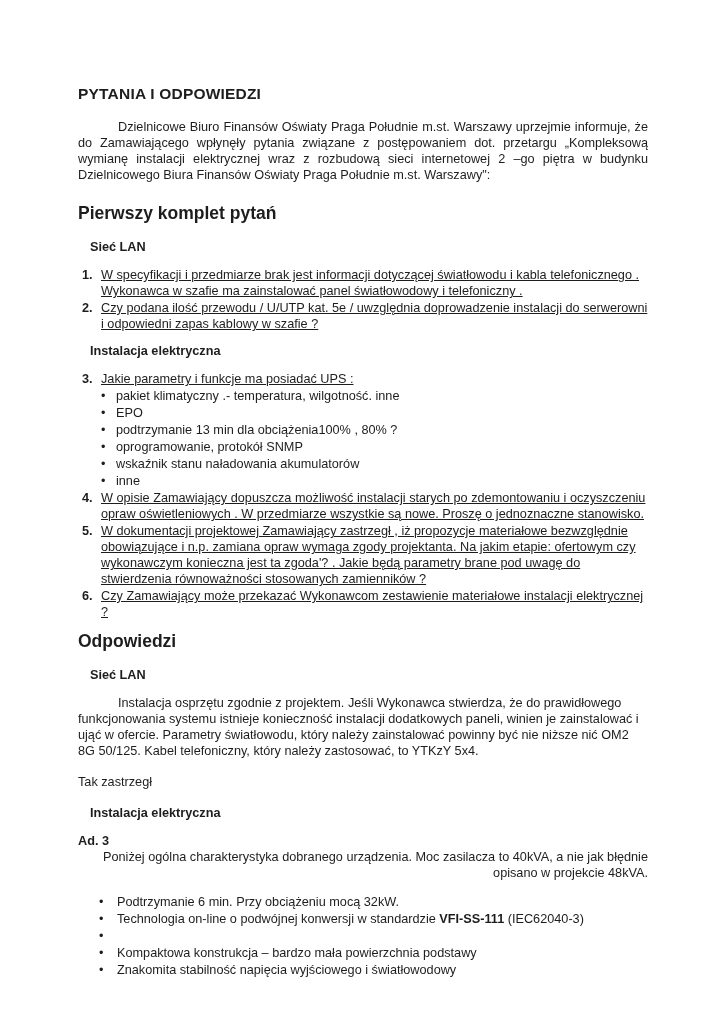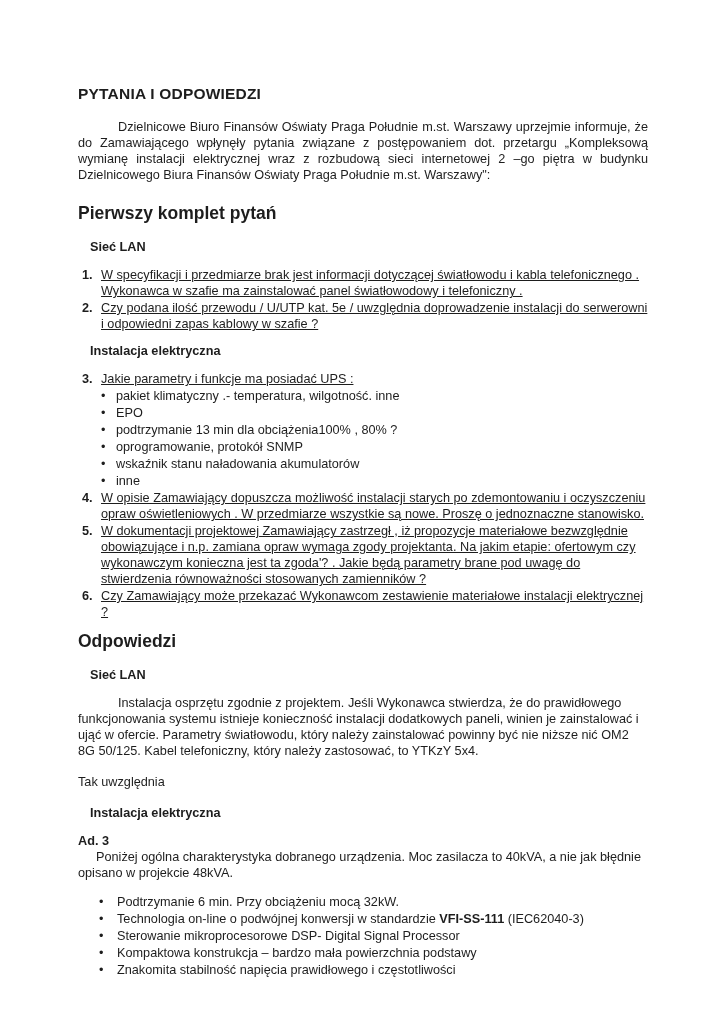--- a/index.html
+++ b/index.html
@@ -87,20 +87,21 @@
   }
   .ad-para {
     margin: 0 0 15px 0;
   }
   .ad-para.indent-tab {
     text-indent: 40px;
   }
   .ad-para.indent-small {
     text-indent: 18px;
     margin-bottom: 13px;
+    text-align: right;
   }
   .plain-line {
     margin: 0 0 15px 0;
   }
   b { font-weight: bold; }
 </style>
 </head>
 <body>
 
 <div class="page">
@@ -170,43 +171,42 @@
       <span class="qtext">Czy Zamawiający może przekazać Wykonawcom zestawienie materiałowe instalacji elektrycznej ?</span>
     </div>
   </div>
 
   <h2 class="big-heading answers">Odpowiedzi</h2>
 
   <div class="subheading">Sieć LAN</div>
 
   <p class="ad-para indent-tab">Instalacja osprzętu zgodnie z projektem. Jeśli Wykonawca stwierdza, że do prawidłowego funkcjonowania systemu istnieje konieczność instalacji dodatkowych paneli, winien je zainstalować i ująć w ofercie. Parametry światłowodu, który należy zainstalować powinny być nie niższe nić OM2 8G 50/125. Kabel telefoniczny, który należy zastosować, to YTKzY 5x4.</p>
 
-  <p class="plain-line">Tak uwzględnia</p>
+  <p class="plain-line">Tak zastrzegł</p>
 
   <div class="subheading">Instalacja elektryczna</div>
 
   <div class="ad-label">Ad. 3</div>
   <p class="ad-para indent-small">Poniżej ogólna charakterystyka dobranego urządzenia. Moc zasilacza to 40kVA, a nie jak błędnie opisano w projekcie 48kVA.</p>
 
   <div class="ad3-bullets">
     <div class="bullet">
       <span class="dot">•</span>
       <span class="btext">Podtrzymanie 6 min. Przy obciążeniu mocą 32kW.</span>
     </div>
     <div class="bullet">
       <span class="dot">•</span>
       <span class="btext"><span>Technologia on-line o podwójnej konwersji w standardzie </span><b>VFI-SS-111</b><span> (IEC62040-3)</span></span>
     </div>
     <div class="bullet">
       <span class="dot">•</span>
-      <span class="btext">Sterowanie mikroprocesorowe DSP- Digital Signal Processor</span>
     </div>
     <div class="bullet">
       <span class="dot">•</span>
       <span class="btext">Kompaktowa konstrukcja – bardzo mała powierzchnia podstawy</span>
     </div>
     <div class="bullet">
       <span class="dot">•</span>
-      <span class="btext">Znakomita stabilność napięcia prawidłowego i częstotliwości</span>
+      <span class="btext">Znakomita stabilność napięcia wyjściowego i światłowodowy</span>
     </div>
   </div>
 
 </div>
 
 </body></html>

